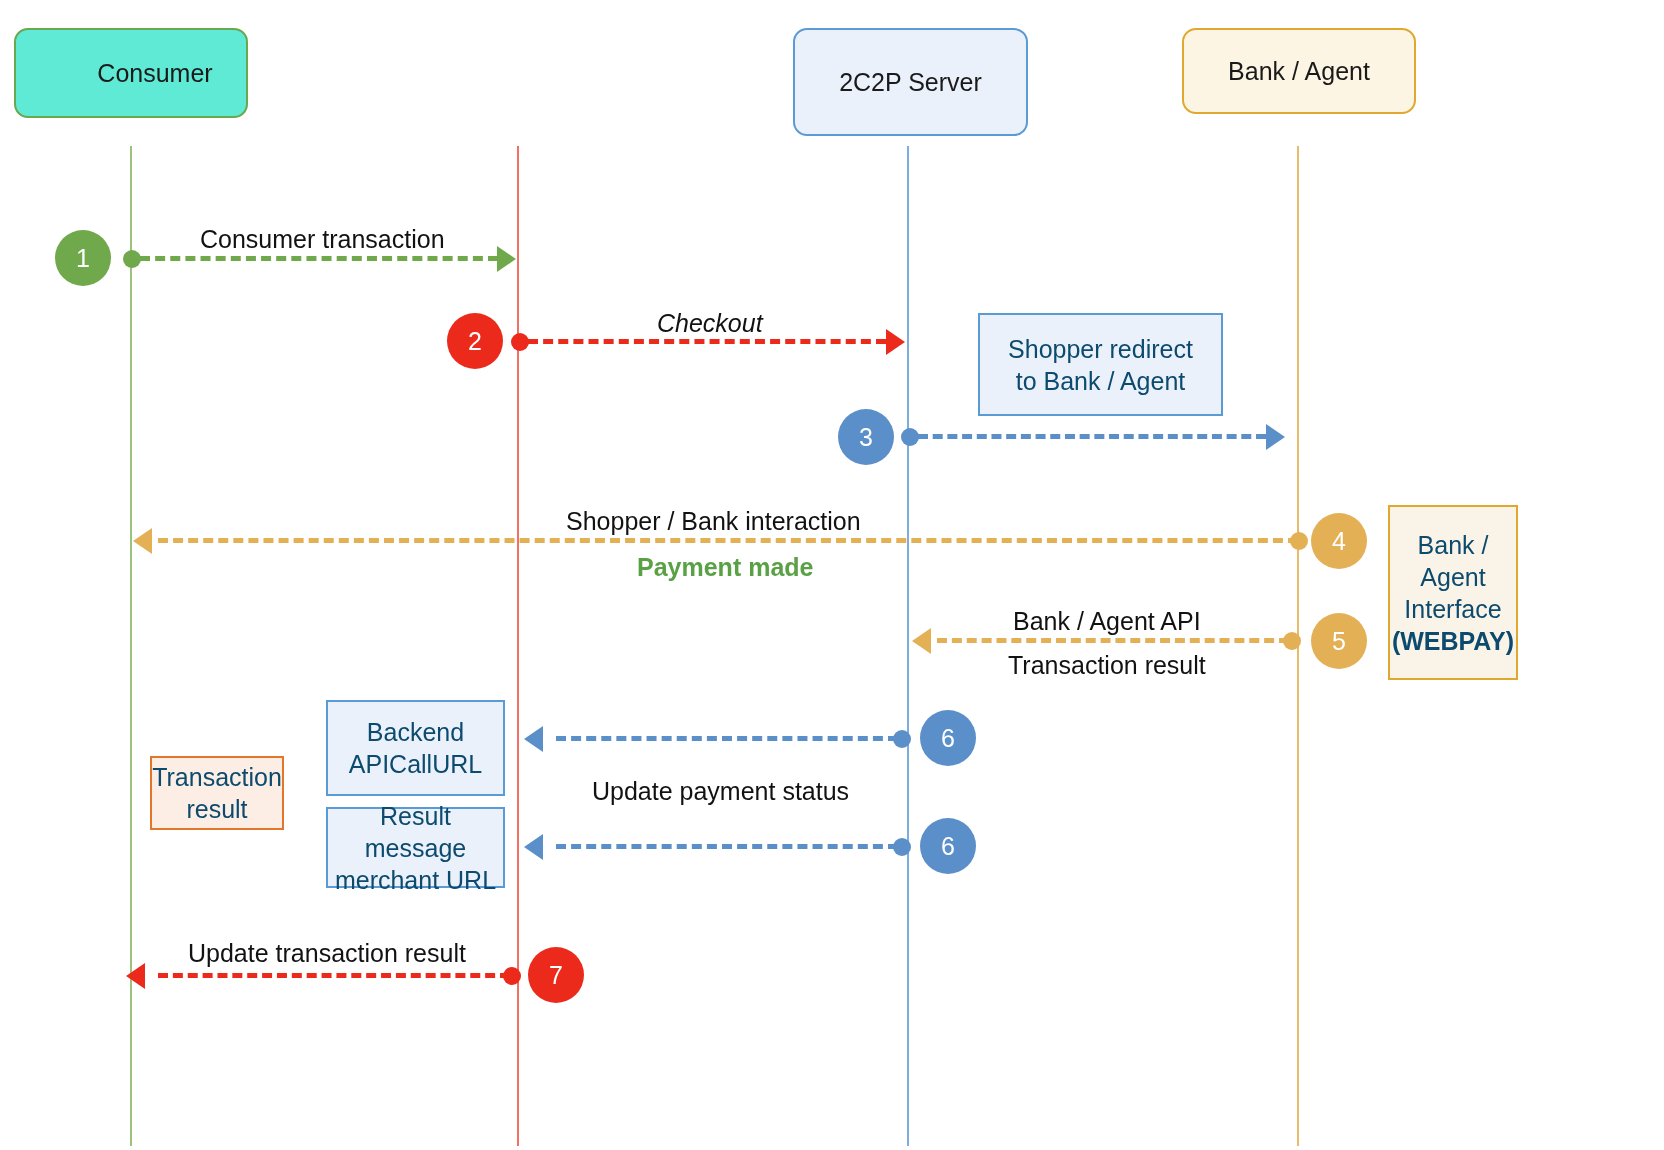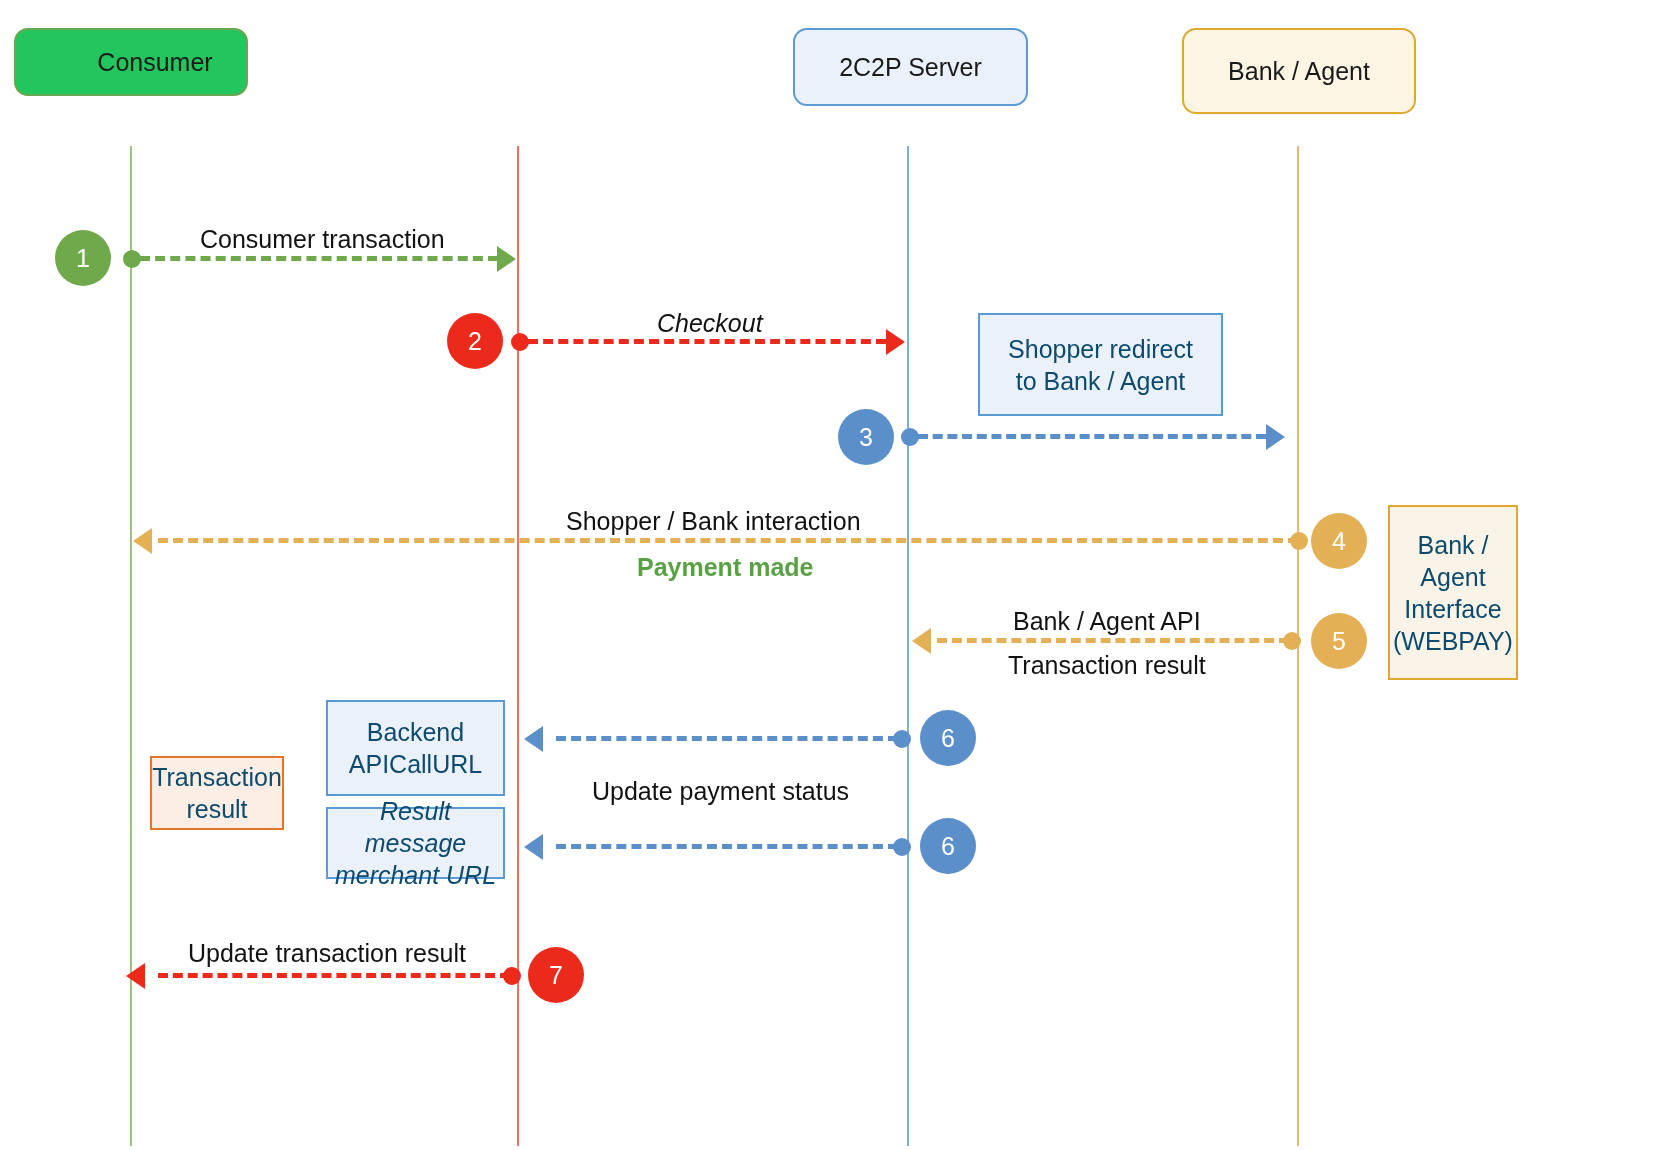--- a/index.html
+++ b/index.html
@@ -26,25 +26,25 @@
     border-width: 2px;
     border-style: solid;
     display: flex;
     align-items: center;
     justify-content: center;
     text-align: center;
     font-size: 25px;
     color: #1a1a1a;
     line-height: 1.2;
   }
-  .actor-consumer { left: 14px;   top: 28px; width: 234px; height: 68px;
-                    background: #22c55e; border-color: #6aa84f; padding-left: 48px; }
+  .actor-consumer { left: 14px;   top: 28px; width: 234px; height: 90px;
+                    background: #5eead4; border-color: #6aa84f; padding-left: 48px; }
   .actor-merchant { left: 357px;  top: 28px; width: 328px; height: 86px;
                     background: #fdeaea; border-color: #f01d1d; }
-  .actor-server   { left: 793px;  top: 28px; width: 235px; height: 78px;
+  .actor-server   { left: 793px;  top: 28px; width: 235px; height: 108px;
                     background: #eaf1fa; border-color: #5b9bd5; }
   .actor-bank     { left: 1182px; top: 28px; width: 234px; height: 86px;
                     background: #fcf5e4; border-color: #e0a82e; }
 
   
   .lifeline {
     position: absolute;
     width: 2px;
     top: 146px;
     height: 1000px;
@@ -119,21 +119,21 @@
     align-items: center;
     justify-content: center;
     text-align: center;
     font-size: 25px;
     color: #0c4a6e;
     line-height: 1.28;
   }
   .note-blue   { background: #eaf1fb; border-color: #5b9bd5; }
   .note-orange { background: #fceee4; border-color: #e2762a; }
   .note-cream  { background: #faf4e8; border-color: #e0a82e; }
-  .note b { font-weight: normal; }
+  .note b { font-weight: bold; }
 </style>
 </head>
 <body>
 
 <div id="canvas">
 
   <div class="actor-box actor-consumer">
     <span>Consumer</span>
   </div>
   <div class="actor-box actor-server">
@@ -219,21 +219,21 @@
 
   <div class="note note-orange" style="left:150px; top:756px; width:134px; height:74px;">
     <span>
       <span>Transaction</span><br>
       <span>result</span>
     </span>
   </div>
 
   <div class="msg-label" style="left:592px; top:777px;">Update payment status</div>
 
-  <div class="note note-blue" style="left:326px; top:807px; width:179px; height:72px;font-style:italic;">
+  <div class="note note-blue" style="left:326px; top:807px; width:179px; height:81px;">
     <span>
       <span>Result message</span><br>
       <span>merchant URL</span>
     </span>
   </div>
 
   <div class="step-circle c-blue" style="left:920px; top:818px;">
     <span>6</span>
   </div>
   <div class="sdot" style="left:893px; top:838px; background:#5b8fc9;"></div>

